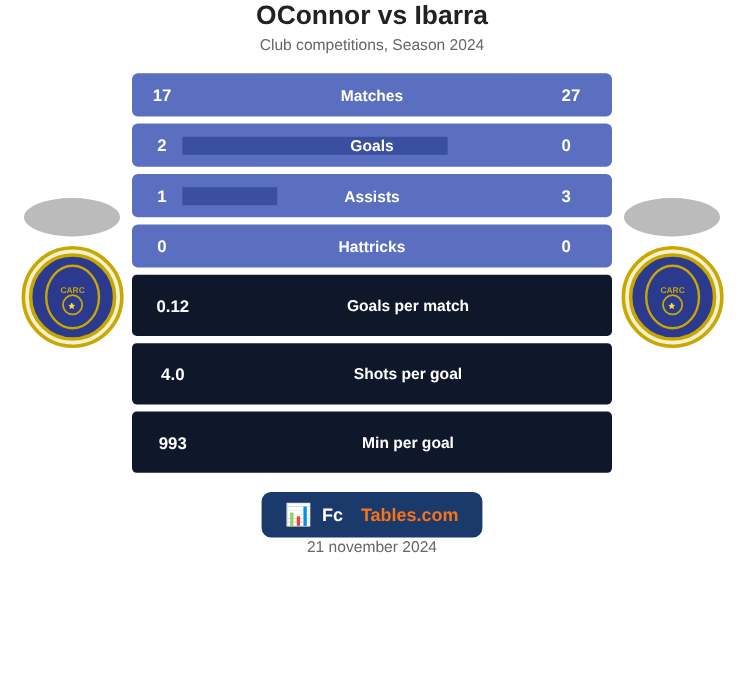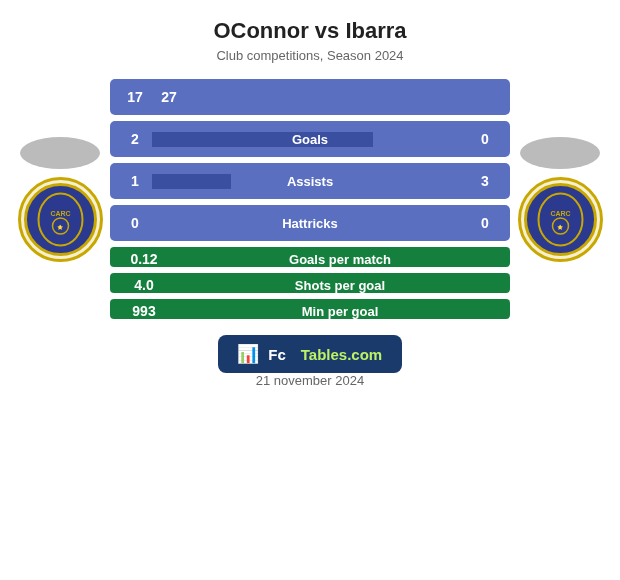--- a/index.html
+++ b/index.html
@@ -9,21 +9,20 @@
       background: #fff;
       font-family: Arial, sans-serif;
       display: flex;
       flex-direction: column;
       align-items: center;
       overflow: hidden;
     }
 
     .header {
       text-align: center;
-      margin-top: 18px;
       margin-bottom: 6px;
     }
 
     .title {
       font-size: 22px;
       font-weight: bold;
       color: #222;
     }
 
     .subtitle {
@@ -117,41 +116,40 @@
       font-weight: bold;
       text-align: center;
       z-index: 2;
     }
 
     .stat-right-val {
       color: #fff;
       font-weight: bold;
       font-size: 14px;
       min-width: 42px;
-      text-align: center;
       padding-right: 8px;
       z-index: 2;
     }
 
     
     .bar-fill-left {
       position: absolute;
       left: 0;
       top: 0;
       bottom: 0;
       background: #3a4fa0;
       border-radius: 0;
     }
 
     
     .single-stat-row {
       display: flex;
-      align-items: flex-end;
-      height: 20px;
-      background: #15803d;
+      align-items: center;
+      height: 51px;
+      background: #0f172a;
       border-radius: 4px;
     }
 
     .single-val {
       color: #fff;
       font-weight: bold;
       font-size: 14px;
       min-width: 60px;
       text-align: center;
       padding-left: 8px;
@@ -190,21 +188,21 @@
       font-weight: bold;
     }
 
     .fctables-text {
       color: #fff;
       font-size: 15px;
       font-weight: bold;
     }
 
     .fctables-text span {
-      color: #bef264;
+      color: #f97316;
       margin-left: 15px;
     }
 
     .footer-date {
       font-size: 13px;
       color: #666;
     }
   </style>
 </head>
 <body>
@@ -226,20 +224,23 @@
         <circle cx="37.5" cy="44" r="8" fill="none" stroke="#c8a800" stroke-width="1.5"></circle>
         <text x="37.5" y="47" text-anchor="middle" fill="#c8a800" font-size="5">⭐</text>
       </svg>
     </div>
   </div>
 
   <div class="stats-area">
 
     <div class="stat-row">
       <div class="stat-left-val">17</div>
+      <div class="stat-bar">
+        <span class="stat-label">Matches</span>
+      </div>
       <div class="stat-right-val">27</div>
     </div>
 
     <div class="stat-row" style="background:#5a6fc0;">
       <div class="stat-left-val">2</div>
       <div class="stat-bar">
 
         <div class="bar-fill-left" style="width: 70%;"></div>
         <span class="stat-label">Goals</span>
       </div>

